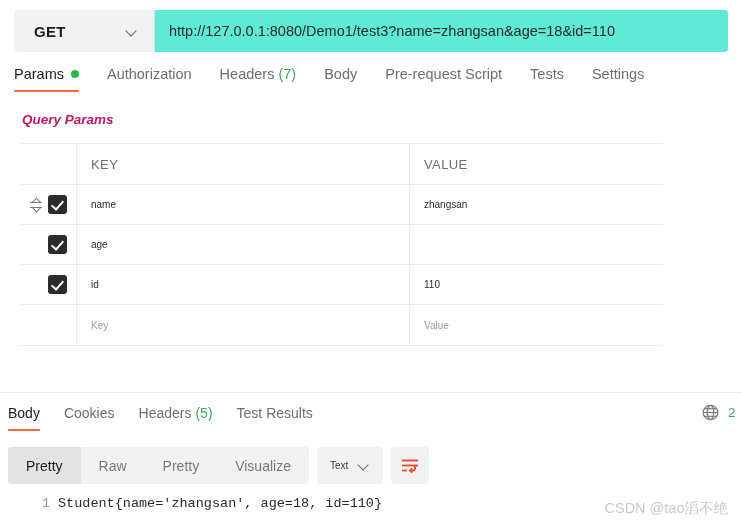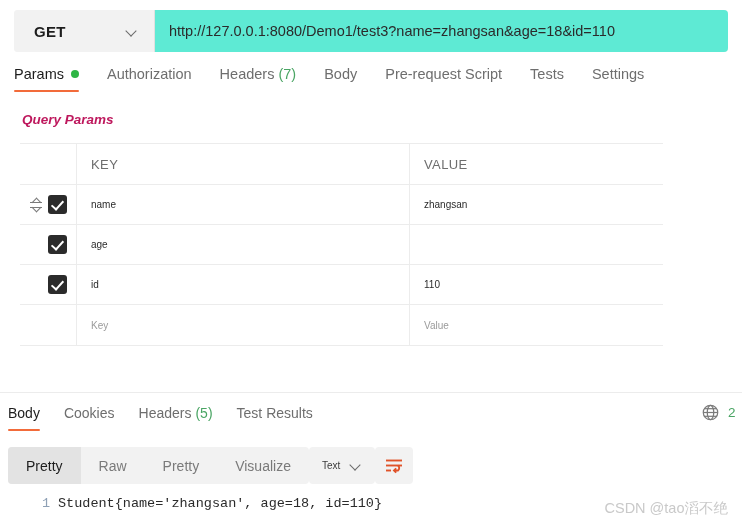--- a/index.html
+++ b/index.html
@@ -176,21 +176,21 @@
   }
   .globe { width: 19px; height: 19px; cursor: pointer; }
   .status-code {
     font-size: 13.5px; color: #4aa564; white-space: nowrap;
     overflow: hidden; width: 8px;
   }
 
   
   .body-toolbar {
     position: absolute; left: 8px; top: 447px;
-    display: flex; align-items: flex-start; 
+    display: flex; align-items: flex-start; gap: 8px;
   }
   .seg {
     display: flex; align-items: stretch;
     background: #f2f2f2; border-radius: 4px; height: 37px;
     overflow: hidden;
   }
   .seg-item {
     display: flex; align-items: center; justify-content: center;
     padding: 0 18px;
     font-size: 14px; color: #7a7a7a; cursor: pointer;

